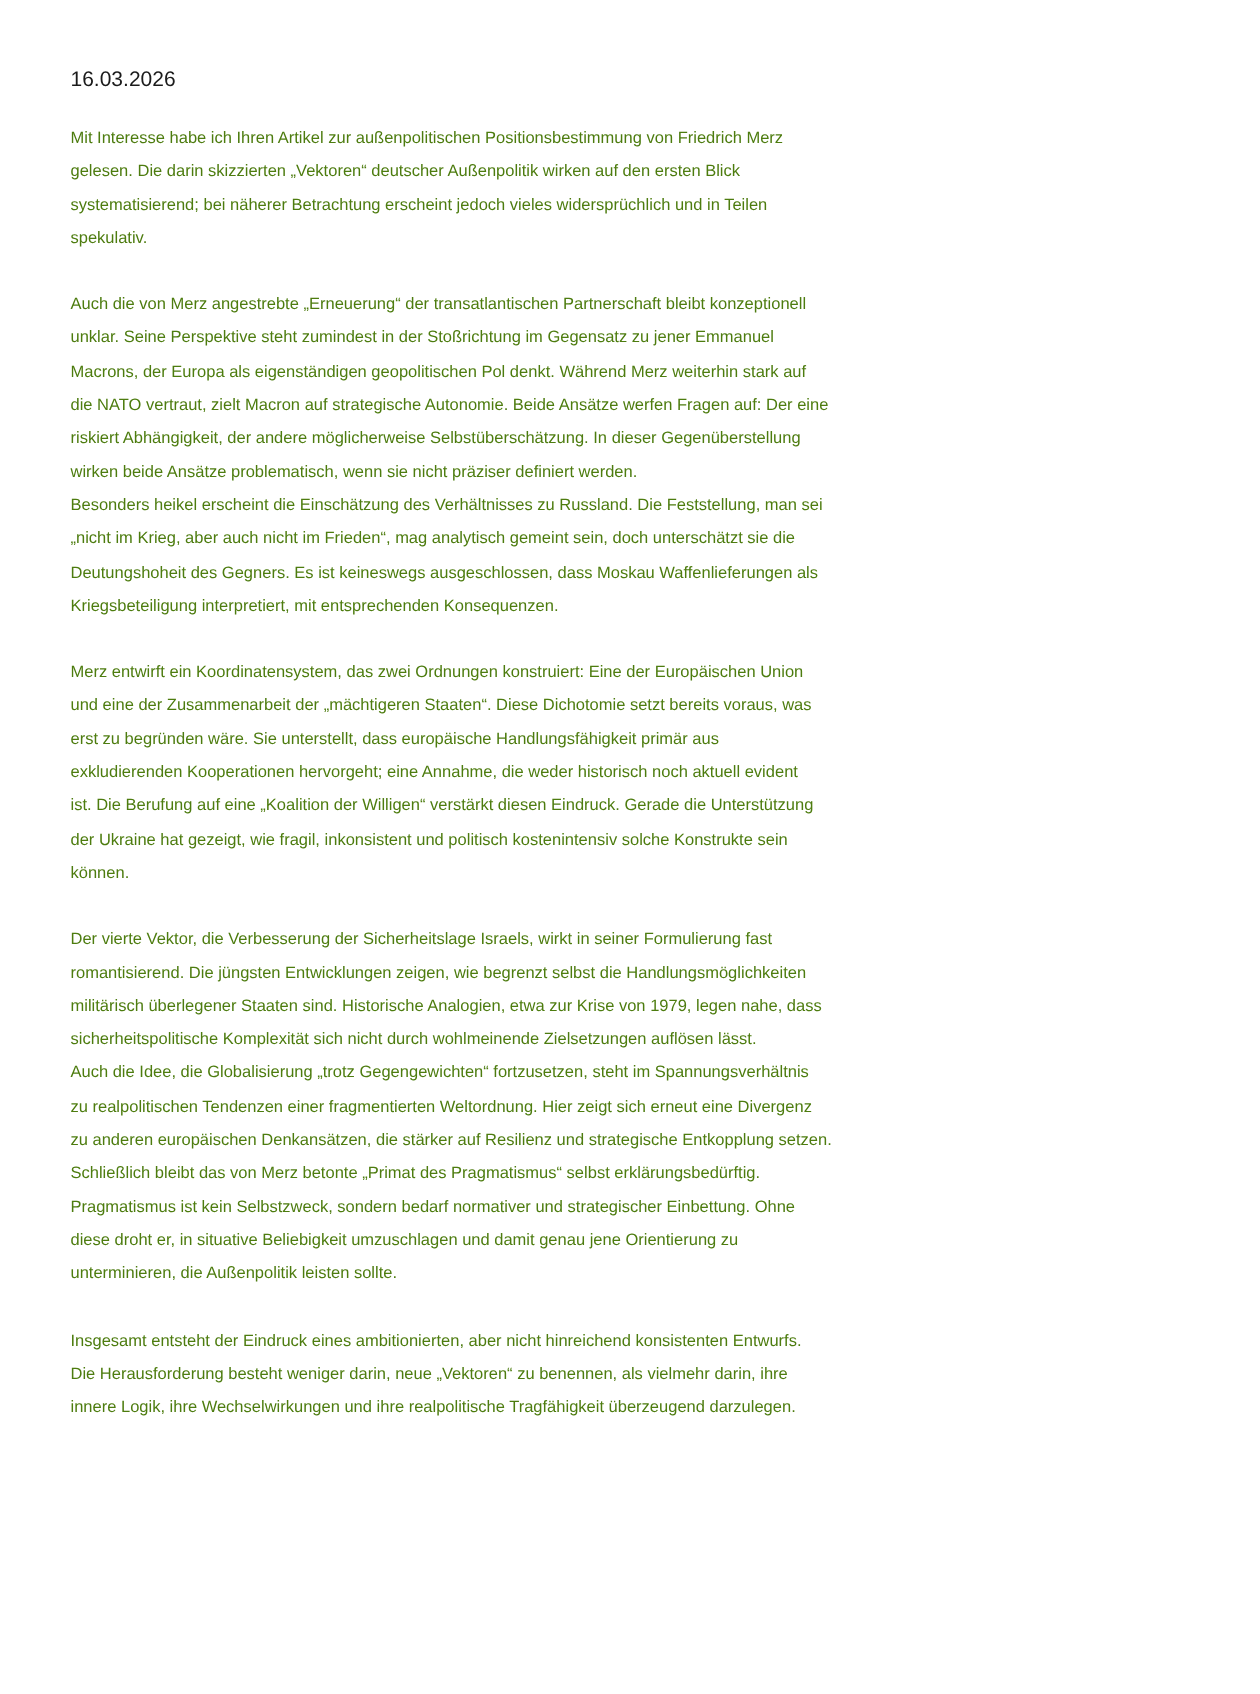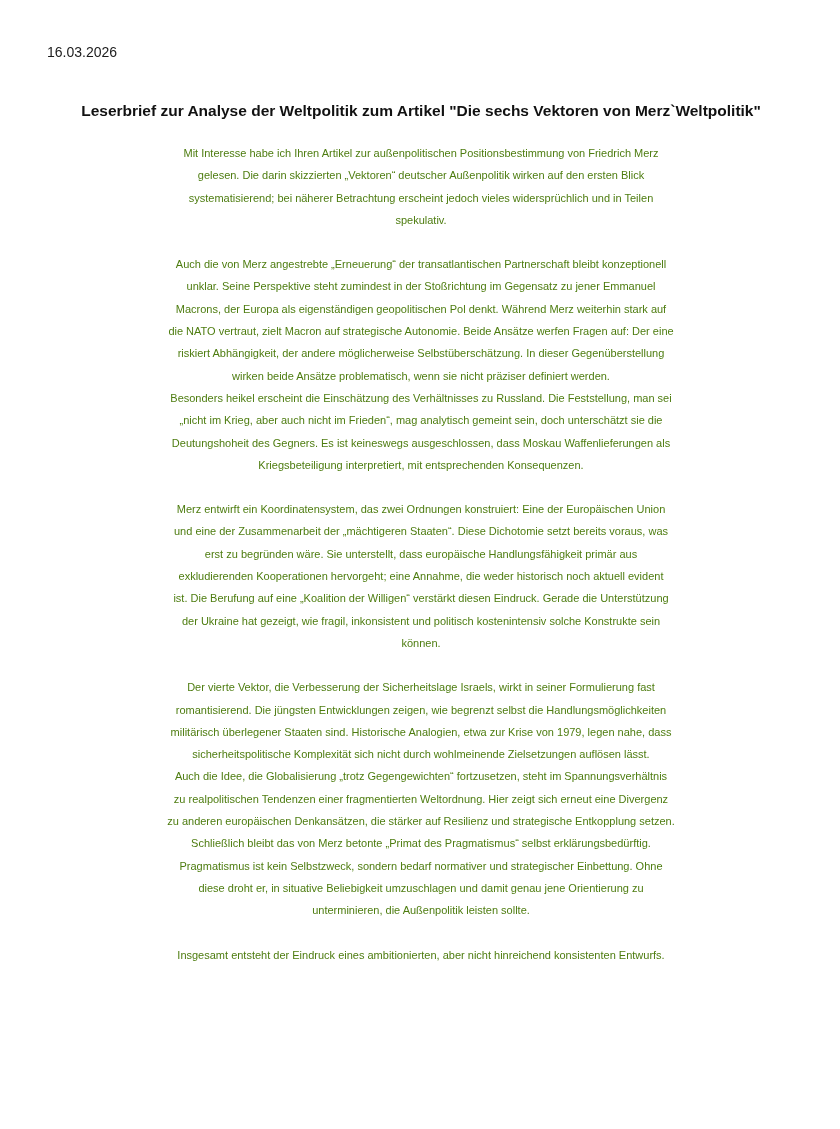--- a/index.html
+++ b/index.html
@@ -11,21 +11,20 @@
     position: relative;
     width: 840px;
     height: 961px;
     margin: 0 auto;
     background: #ffffff;
     color: #1b1b1b;
     font-family: "Liberation Sans", sans-serif;
     box-sizing: border-box;
     padding: 44px 45px 0 47px;
     overflow: hidden;
-    text-align: center;
   }
   .header {
     display: flex;
     justify-content: space-between;
     align-items: baseline;
   }
   .date {
     font-size: 14px;
     color: #1b1b1b;
   }
@@ -66,21 +65,20 @@
 </style>
 </head>
 <body>
 
 <div class="page">
 
   <div class="header">
     <span class="date">16.03.2026</span>
   </div>
 
-  <div class="title">Leserbrief zur Analyse der Weltpolitik zum Artikel "Die sechs Vektoren von Merz`Weltpolitik"</div>
 
   <p class="para first">Mit Interesse habe ich Ihren Artikel zur außenpolitischen Positionsbestimmung von Friedrich Merz
 gelesen. Die darin skizzierten „Vektoren“ deutscher Außenpolitik wirken auf den ersten Blick
 systematisierend; bei näherer Betrachtung erscheint jedoch vieles widersprüchlich und in Teilen
 spekulativ.</p>
 
   <p class="para">Auch die von Merz angestrebte „Erneuerung“ der transatlantischen Partnerschaft bleibt konzeptionell
 unklar. Seine Perspektive steht zumindest in der Stoßrichtung im Gegensatz zu jener Emmanuel
 Macrons, der Europa als eigenständigen geopolitischen Pol denkt. Während Merz weiterhin stark auf
 die NATO vertraut, zielt Macron auf strategische Autonomie. Beide Ansätze werfen Fragen auf: Der eine

